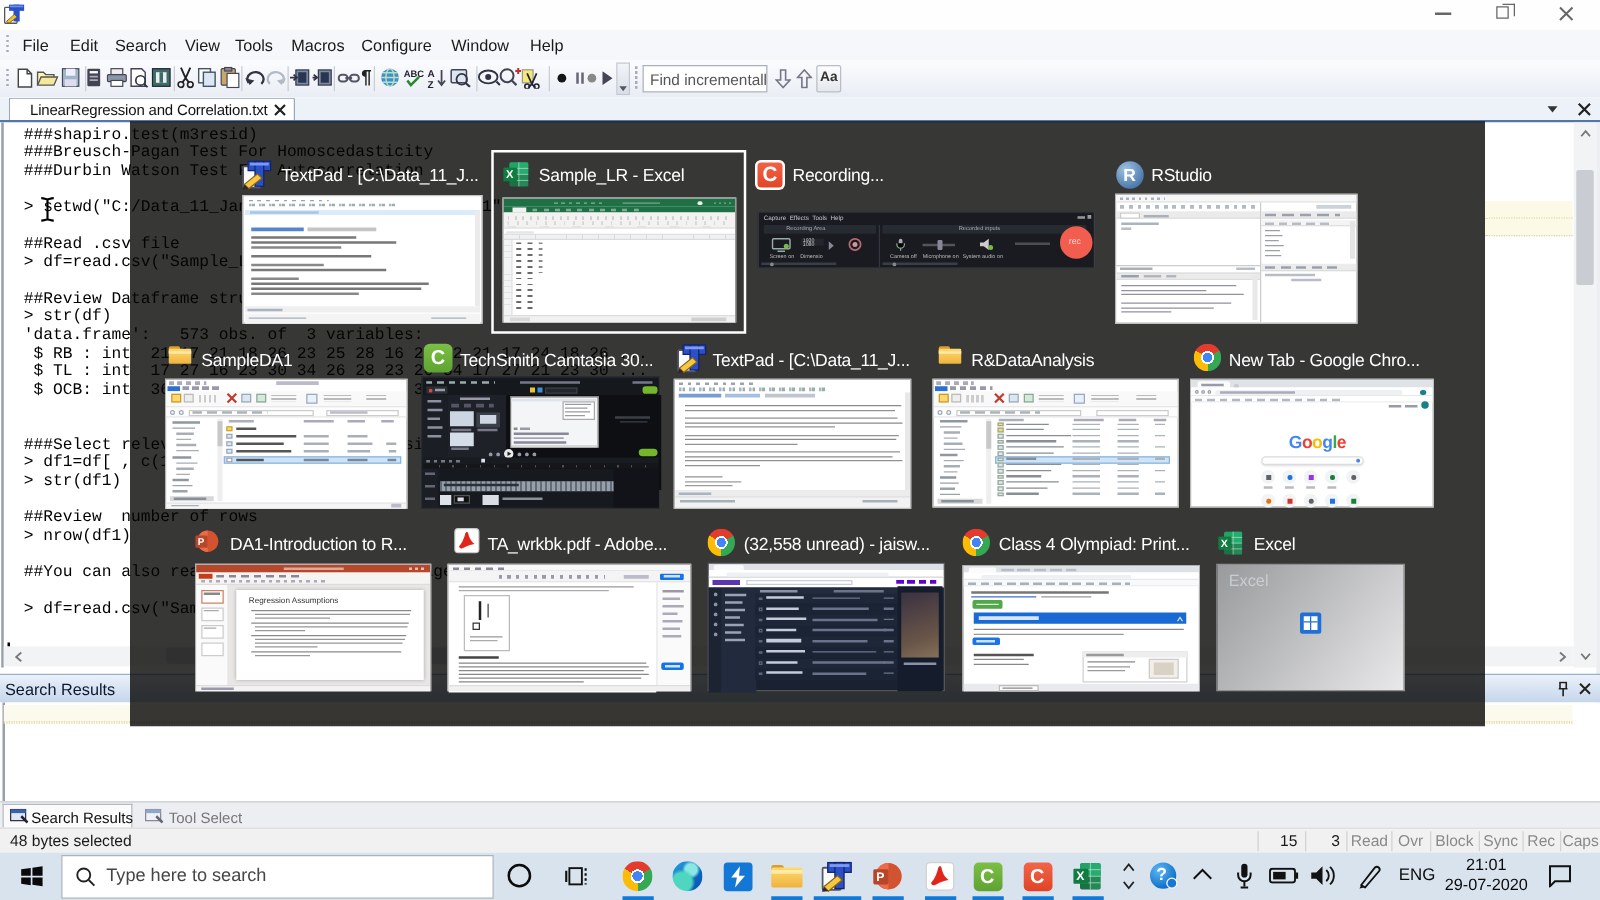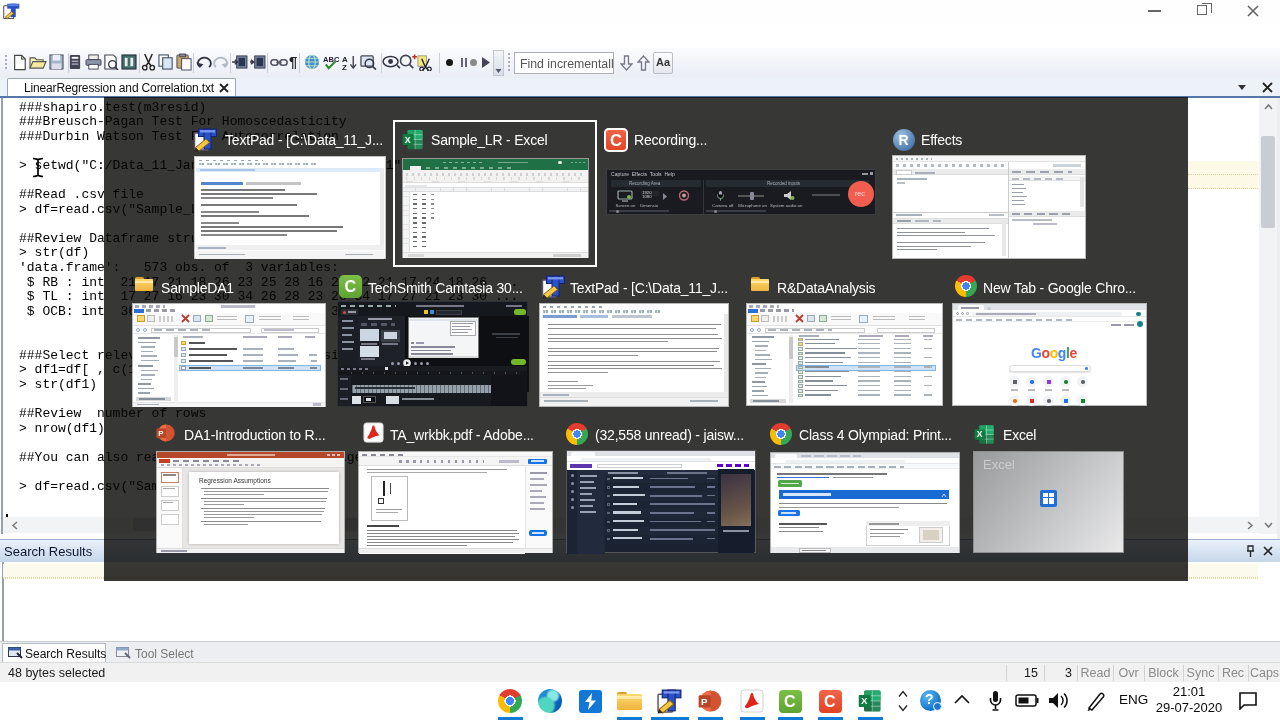--- a/index.html
+++ b/index.html
@@ -23,20 +23,32 @@
     <path d="M3 20 L12 12 L15 15 L6 22 Z" fill="#f0c040" stroke="#7a5a10" stroke-width="1"></path>
   </svg>
   <div class="a" style="left:1148px;top:10px;width:13px;height:2px;background:#666"></div>
   <div class="a" style="left:1197px;top:5px;width:10px;height:10px;border:1.5px solid #666"></div>
   <div class="a" style="left:1202px;top:3px;width:10px;height:10px;border:1.5px solid #666;border-left:none;border-bottom:none"></div>
   <svg class="a" style="left:1246px;top:4px" width="14" height="14">
         <path d="M2 2 L12 12 M12 2 L2 12" stroke="#666" stroke-width="1.6"></path>
       </svg>
 </div>
 
+<div class="a" style="left:0;top:24px;width:1280px;height:24px;background:#f6f7fb;font-size:13px;color:#1a1a1a">
+  <div class="a" style="left:5px;top:4px;width:2px;height:16px;background:repeating-linear-gradient(#aab 0,#aab 2px,transparent 2px,transparent 4px)"></div>
+  <span class="a" style="left:18px;top:5px">File</span>
+  <span class="a" style="left:56px;top:5px">Edit</span>
+  <span class="a" style="left:92px;top:5px">Search</span>
+  <span class="a" style="left:148px;top:5px">View</span>
+  <span class="a" style="left:188px;top:5px">Tools</span>
+  <span class="a" style="left:233px;top:5px">Macros</span>
+  <span class="a" style="left:289px;top:5px">Configure</span>
+  <span class="a" style="left:361px;top:5px">Window</span>
+  <span class="a" style="left:424px;top:5px">Help</span>
+</div>
 
 <div class="a" id="toolbar" style="left:0;top:48px;width:1280px;height:30px;background:linear-gradient(#fbfcfe,#e9edf4)">
   <div class="a" style="left:5px;top:7px;width:2px;height:16px;background:repeating-linear-gradient(#aab 0,#aab 2px,transparent 2px,transparent 4px)"></div>
 </div>
 
 <div class="a" style="left:0;top:78px;width:1280px;height:19px;background:#edf1f8">
   <div class="a" style="left:7px;top:0;width:229px;height:19px;background:#fff;border:1px solid #9aa6ba;border-bottom:none;border-radius:2px 2px 0 0"></div>
   <div class="a" style="left:24px;top:3px;font-size:12px;color:#111;letter-spacing:-0.15px">LinearRegression and Correlation.txt</div>
   <svg class="a" style="left:219px;top:5px" width="10" height="10">
         <path d="M1 1 L9 9 M9 1 L1 9" stroke="#222" stroke-width="1.8"></path>
@@ -299,20 +311,39 @@
   <svg class="a" style="left:620px;top:7px" width="13" height="16" viewBox="0 0 13 16">
         <path d="M4.5 1 h4 v8 h3.5 L6.5 15 L1 9 h3.5z" fill="none" stroke="#778" stroke-width="1.3"></path>
       </svg>
   <svg class="a" style="left:637px;top:7px" width="13" height="16" viewBox="0 0 13 16">
         <path d="M4.5 15 h4 V7 h3.5 L6.5 1 L1 7 h3.5z" fill="none" stroke="#778" stroke-width="1.3"></path>
       </svg>
   <div class="a" style="left:653px;top:4px;width:20px;height:22px;background:linear-gradient(#fdfdfe,#e4e7ec);border:1px solid #b8bdc6;border-radius:2px"></div>
   <div class="a" style="left:656px;top:8px;font-size:11px;font-weight:bold;color:#333">Aa</div>
 </div>
 
+<div class="a" style="left:0;top:682px;width:1280px;height:38px;background:#d9e3ee">
+  <svg class="a" style="left:16px;top:10px" width="19" height="18" viewBox="0 0 21 20">
+        <path d="M1 3.8 L9.5 2.6 V9.5 H1z M11 2.4 L20 1.1 V9.5 H11z M1 11 H9.5 V17.9 L1 16.7z M11 11 H20 V18.9 L11 17.6z" fill="#0a0a0a"></path>
+      </svg>
+  <div class="a" style="left:49px;top:2px;width:346px;height:35px;background:#fff;border:1px solid #aab2bc"></div>
+  <svg class="a" style="left:60px;top:11px" width="17" height="17" viewBox="0 0 17 17">
+        <circle cx="7" cy="7" r="5.2" fill="none" stroke="#222" stroke-width="1.5"></circle>
+        <path d="M11 11 l4.5 4.5" stroke="#222" stroke-width="1.5"></path>
+      </svg>
+  <div class="a" style="left:85px;top:11px;font-size:14.5px;color:#454545">Type here to search</div>
+  <div class="a" style="left:406px;top:691px;"></div>
+  <div class="a" style="left:406px;top:9px;width:19px;height:19px;border-radius:50%;border:2.6px solid #0c0c0c"></div>
+  <svg class="a" style="left:452px;top:10px" width="19" height="18" viewBox="0 0 19 18">
+        <rect x="3.5" y="2.5" width="10" height="13" fill="none" stroke="#111" stroke-width="1.5"></rect>
+        <path d="M1 4.5 v9 M16.5 2.5 v2 M16.5 6.5 v2 M16.5 10.5 v2 M16.5 14.5 v1" stroke="#111" stroke-width="1.7"></path>
+      </svg>
+
+  <div class="a" style="left:498px;top:689px"></div>
+</div>
 <div class="a" style="left:0;top:682px;width:1280px;height:38px;pointer-events:none">
   <div class="a" style="left:498px;top:7px;width:24px;height:24px;border-radius:50%;background:radial-gradient(circle at 50% 50%,#4286f5 0 24%,#fff 24% 33%,rgba(0,0,0,0) 33%),conic-gradient(from -60deg,#e33b2e 0 120deg,#34a853 120deg 240deg,#fbbc05 240deg 360deg)"></div>
   <div class="a" style="left:538px;top:7px;width:24px;height:24px;border-radius:50%;background:radial-gradient(circle at 32% 70%,#4fd6c0 0 32%,rgba(0,0,0,0) 45%),radial-gradient(circle at 62% 28%,#8ae8e4 0 20%,rgba(0,0,0,0) 32%),linear-gradient(135deg,#27a3e0,#0d66c0 60%,#0a54ae)"></div>
   <div class="a" style="left:579px;top:8px;width:23px;height:23px;border-radius:3px;background:#1377d6"></div>
   <svg class="a" style="left:583px;top:10px" width="15" height="19" viewBox="0 0 15 19">
         <path d="M9 1 L2 10 h4.5 L5 18 L13 8.5 H8.2z" fill="#fff"></path>
       </svg>
 
   <div class="a" style="left:617px;top:10px;width:10px;height:6px;background:#d99e2b;border-radius:2px 2px 0 0"></div>
   <div class="a" style="left:617px;top:12px;width:25px;height:16px;background:linear-gradient(#ffd970,#efb33e);border-radius:1.5px"></div>
@@ -517,21 +548,21 @@
   <div class="a" style="left:2px;top:40px;width:60px;height:1.5px;background:#3a3e45"></div>
   <div class="a" style="left:9px;top:39.5px;width:3px;height:3px;border-radius:50%;background:#888"></div>
   <div class="a" style="left:99px;top:40px;width:60px;height:1.5px;background:#3a3e45"></div>
   <div class="a" style="left:107px;top:39.5px;width:3px;height:3px;border-radius:50%;background:#888"></div>
   <div class="a" style="left:241px;top:11px;width:26px;height:26px;border-radius:50%;background:#f15e50"></div>
   <div class="a" style="left:248px;top:20px;color:#ffd8d4;font-size:7px">rec</div>
 </div>
 
 <div class="a" style="left:893px;top:129px;width:22px;height:22px;border-radius:50%;background:radial-gradient(circle at 35% 30%,#9fc2e2,#4a78aa 75%)"></div>
 <div class="a" style="left:898.5px;top:131.5px;color:#fff;font-size:14px;font-weight:bold">R</div>
-<div class="lbl" style="left:921px;top:132px">Effects</div>
+<div class="lbl" style="left:921px;top:132px">RStudio</div>
 <div class="a" style="left:892px;top:155px;width:194px;height:104px;background:#fff;border:1px solid #b8b8b8">
   <div class="a" style="left:0;top:0;width:192px;height:6px;background:#f7f7f7;border-bottom:1px solid #e4e4e4"></div>
   <div class="a" style="left:3px;top:2px;width:36px;height:2px;background:repeating-linear-gradient(90deg,#aab2bc 0 2px,transparent 2px 5px)"></div>
   <div class="a" style="left:3px;top:8px;width:110px;height:2.5px;background:repeating-linear-gradient(90deg,#b2bac4 0 3px,transparent 3px 7px)"></div>
   <div class="a" style="left:160px;top:8px;width:28px;height:2.5px;background:#cbd2da"></div>
   <div class="a" style="left:0;top:13px;width:115px;height:6px;background:#ebebeb;border-bottom:1px solid #ddd"></div>
   <div class="a" style="left:3px;top:14px;width:16px;height:4.5px;background:#fff;border:0.5px solid #ccc"></div>
   <div class="a" style="left:22px;top:15.5px;width:20px;height:2px;background:#aab0ba"></div>
   <div class="a" style="left:4px;top:22px;width:30px;height:1.5px;background:#a8b4c0"></div>
   <div class="a" style="left:4px;top:26px;width:8px;height:1.5px;background:#b8bec6"></div>

